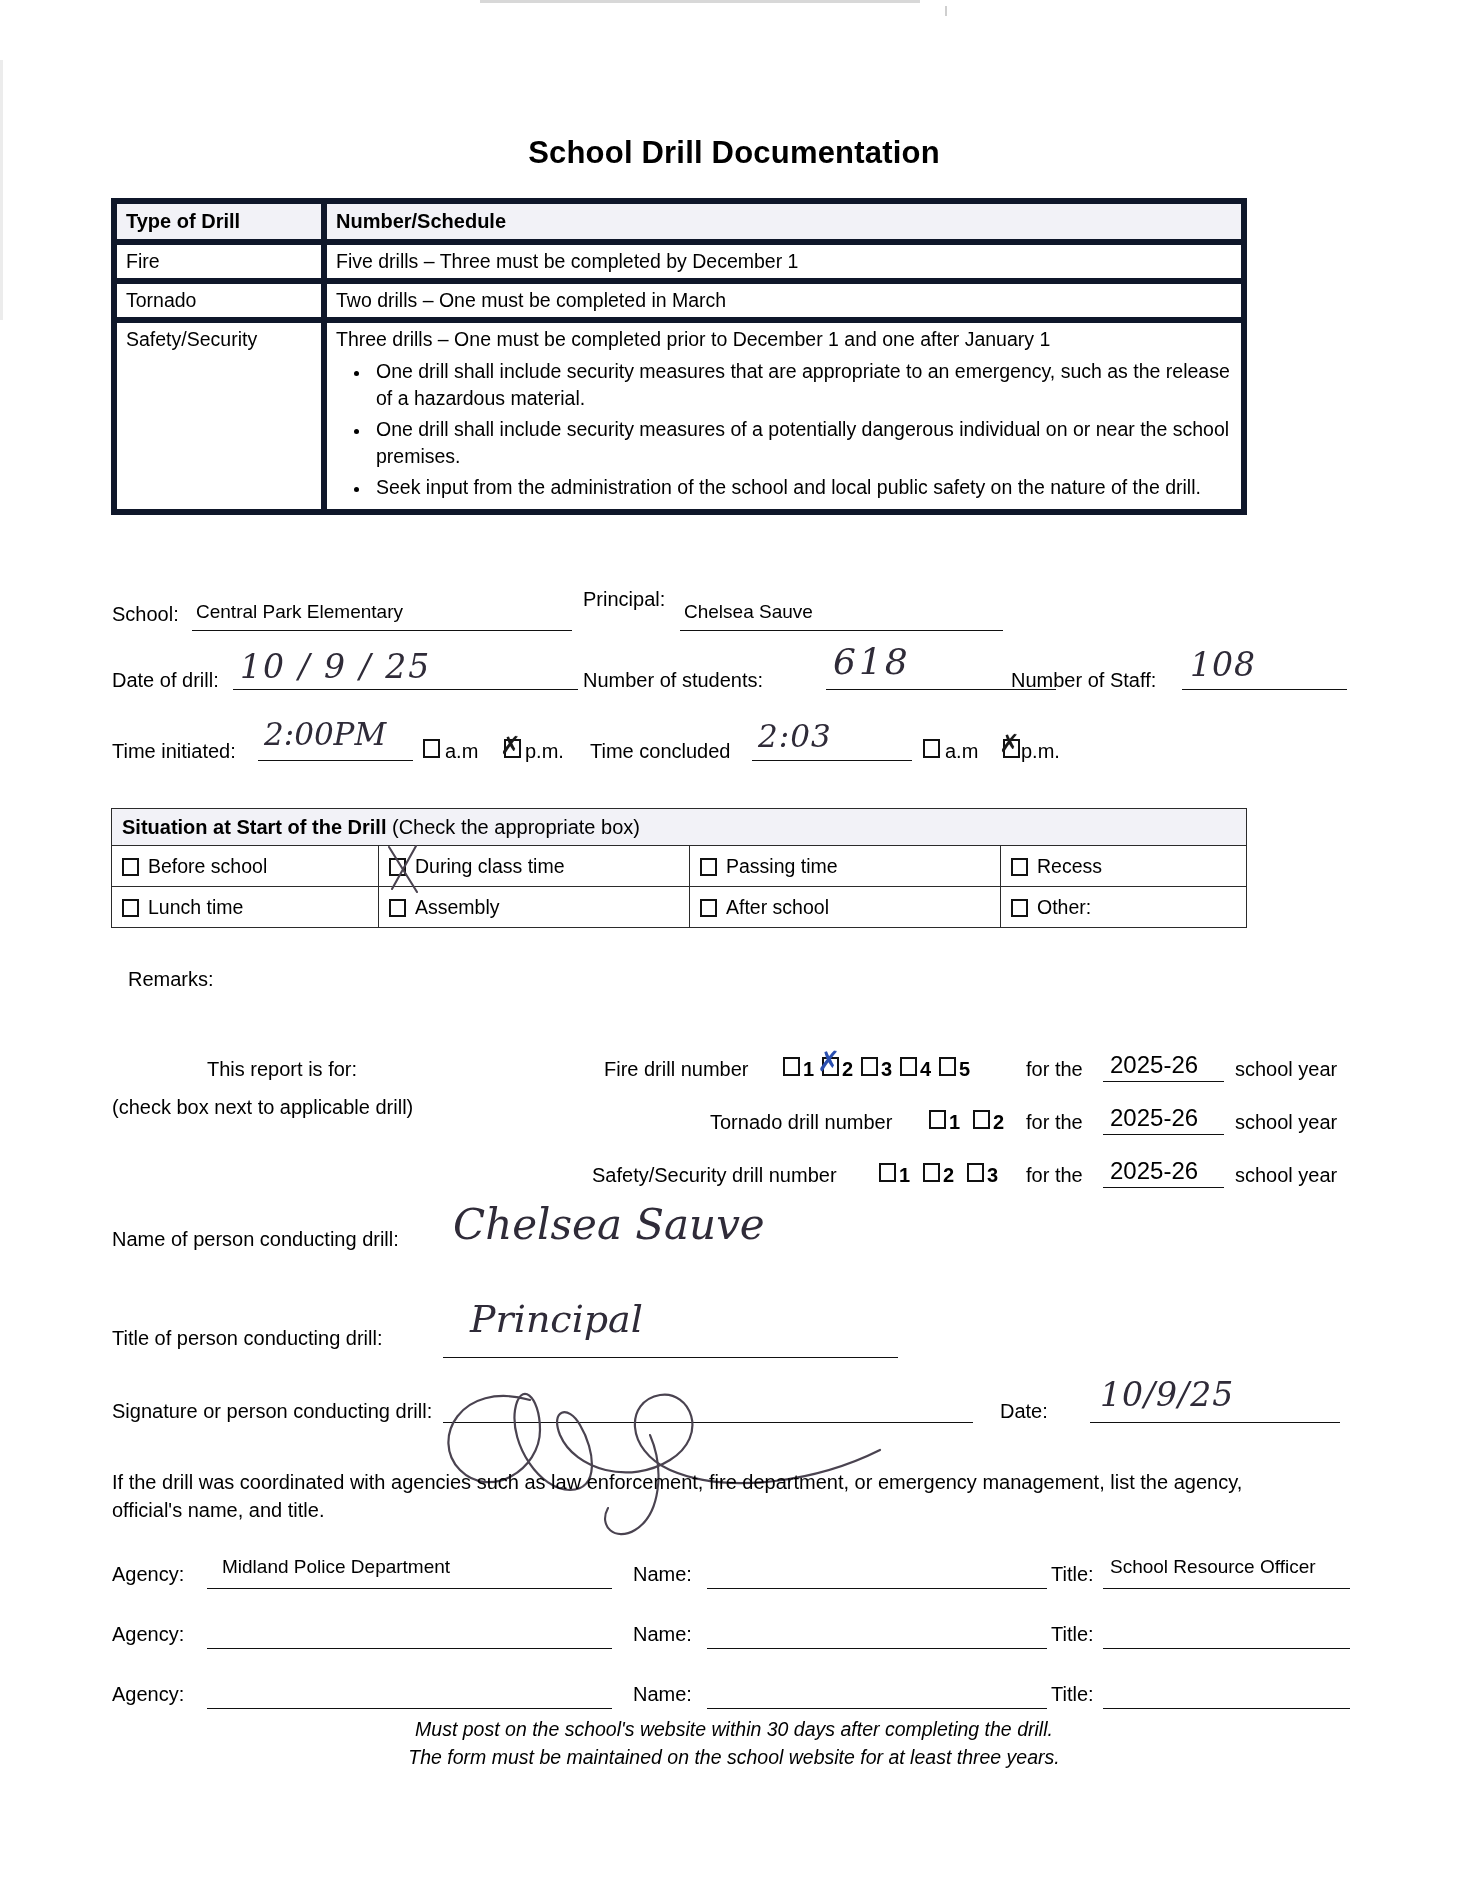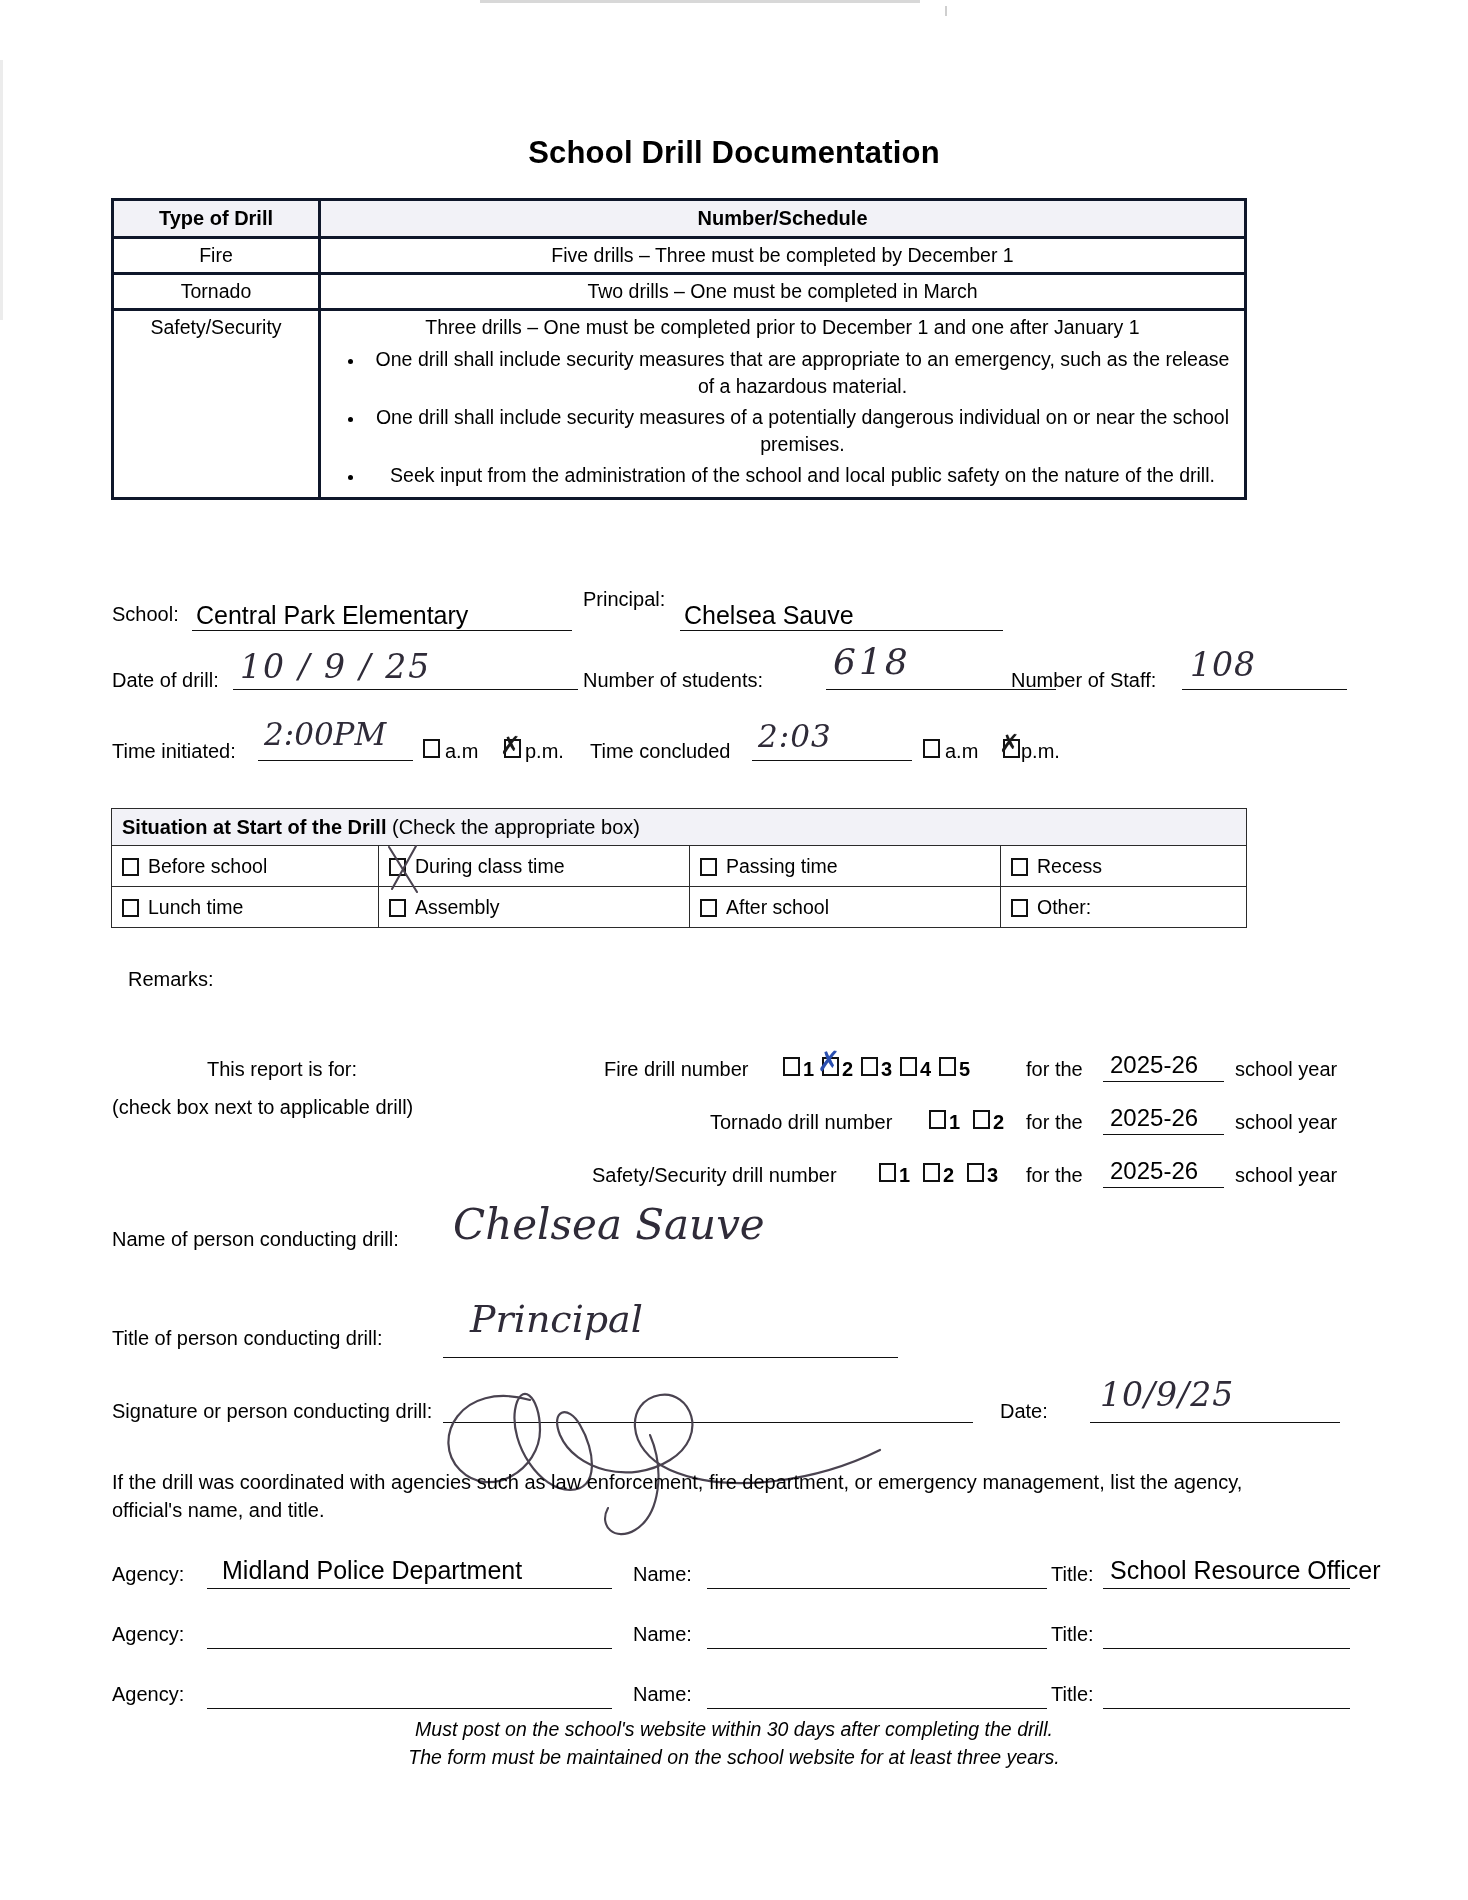--- a/index.html
+++ b/index.html
@@ -19,33 +19,33 @@
 
   .meta{position:absolute;left:104px;top:52px;font-size:17.5px;line-height:23px;}
 
   .doc-title{
     position:absolute;left:0;top:135px;width:1468px;text-align:center;
     font-size:31px;font-weight:bold;letter-spacing:.2px;
   }
 
   
   .sched{position:absolute;left:111px;top:198px;width:1136px;border-collapse:collapse;}
-  .sched td,.sched th{border:3px solid #0f172a;vertical-align:top;padding:4px 9px;font-size:19.5px;line-height:25px;text-align:center;}
+  .sched td,.sched th{border:6px solid #0f172a;vertical-align:top;padding:4px 9px;font-size:19.5px;line-height:25px;text-align:left;}
   .sched th{background:#f2f2f7;font-weight:bold;font-size:20px;padding:5px 9px;}
   .sched .c1{width:186px;}
   .sched ul{margin:6px 0 4px 0;padding-left:34px;}
   .sched li{margin:0 0 4px 0;padding-left:6px;line-height:27px;}
   .sched li::marker{font-size:16px;}
 
   .note{position:absolute;left:128px;top:488px;width:1120px;font-size:19.5px;line-height:27px;}
 
   
   .lbl{position:absolute;font-size:20px;white-space:nowrap;}
   .uline{position:absolute;border-bottom:1.6px solid #111;}
-  .typed{position:absolute;font-size:25px;white-space:nowrap;}
+  .typed{position:absolute;font-size:19px;white-space:nowrap;}
   .hand{
     position:absolute;white-space:nowrap;color:#2f2b38;
     font-family:"DejaVu Serif",serif;font-style:italic;
   }
 
   
   .cbox{position:absolute;width:17px;height:19px;border:2px solid #111;box-sizing:border-box;}
   .xmark{position:absolute;font-size:25px;line-height:1;color:#1a1a1a;font-family:"Liberation Sans",sans-serif;}
   .xmark.blue{color:#2a4fb0;}
 

